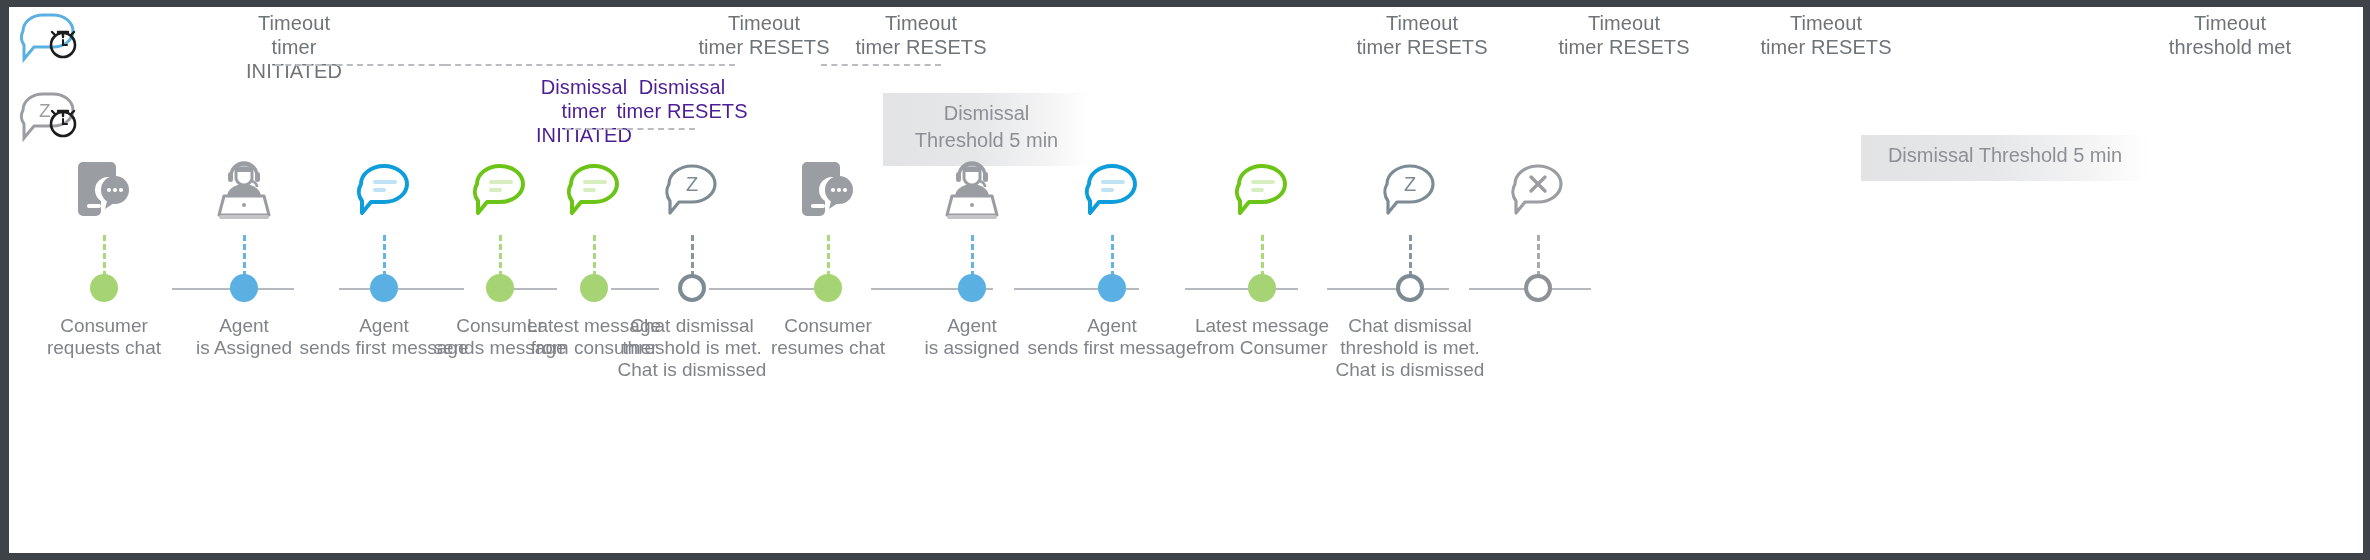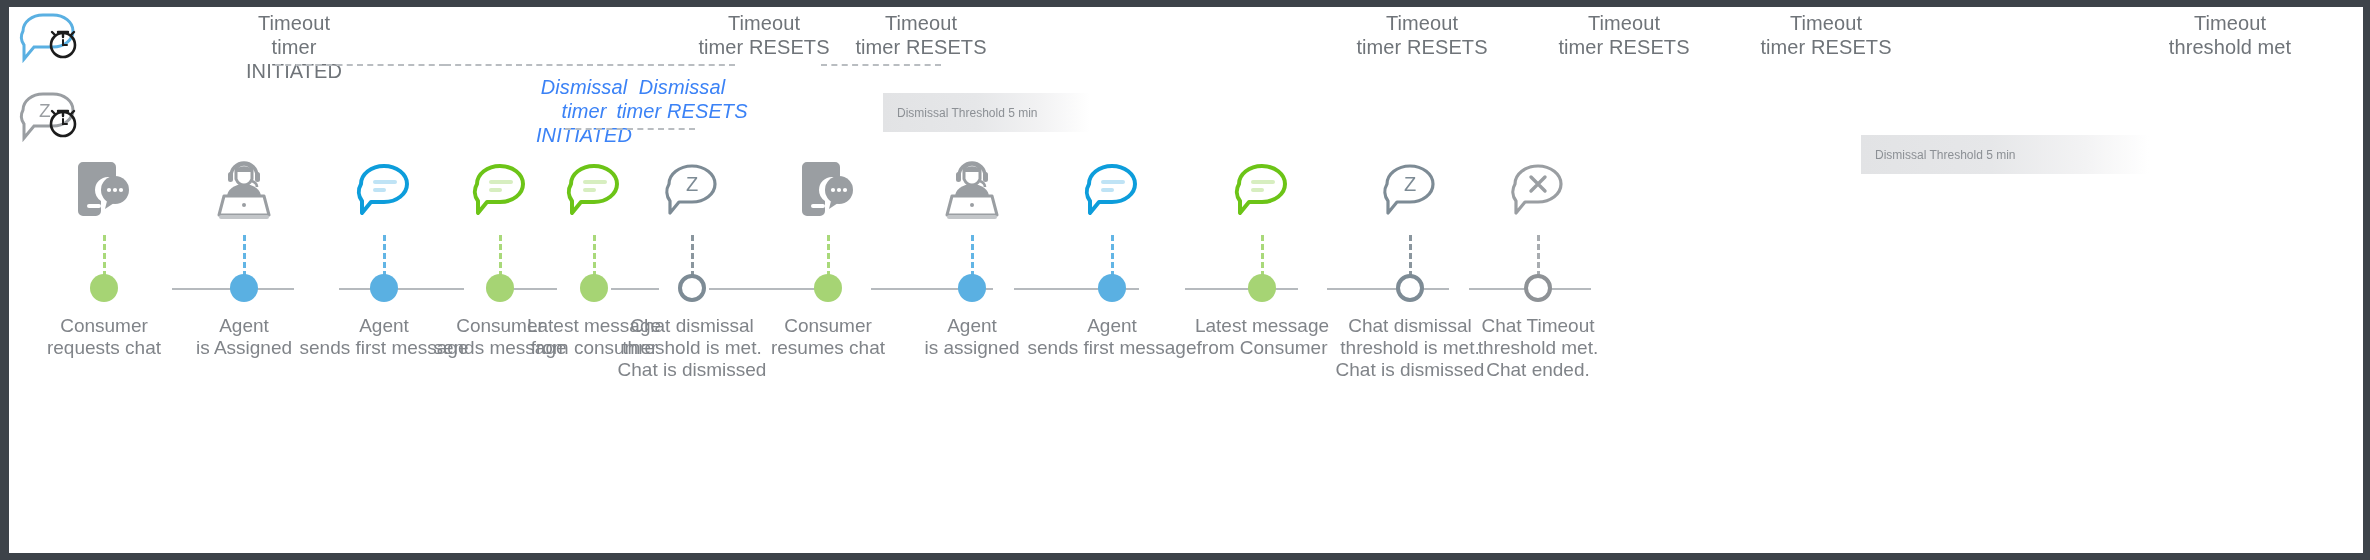--- a/index.html
+++ b/index.html
@@ -29,37 +29,38 @@
   
   .timer-label {
     position: absolute;
     text-align: center;
     color: #6f7479;
     font-size: 20px;
     line-height: 24px;
     white-space: pre-line;
     letter-spacing: .1px;
   }
-  .timer-label.dismissal { color: #3b82f6; font-style: italic; }
+  .timer-label.dismissal { color: #4c1d95; }
 
   
   .dash-rule {
     position: absolute;
     height: 0;
     border-top: 2px dashed #b9bdc1;
   }
 
   
   .threshold-badge {
     position: absolute;
     color: #8c9095;
-    font-size: 12px;
+    font-size: 20px;
     line-height: 27px;
-    padding: 7px 14px 5px 14px;
+    padding: 7px 14px 12px 14px;
     background: linear-gradient(to right, #e2e3e5 0%, #e6e7e9 45%, #f3f3f4 78%, #ffffff 100%);
+    text-align: center;
   }
 
   
   .node { position: absolute; top: 0; width: 190px; height: 560px; }
   .node .icon-slot {
     position: absolute; top: 148px; left: 0; width: 190px; height: 68px;
     display: flex; align-items: center; justify-content: center;
   }
   .node .icon-slot svg { display: block; }
 
@@ -350,19 +351,16 @@
       </div>
       <div class="node" style="left: 1434px;">
         <div class="icon-slot">
           <svg width="62" height="58" viewBox="0 0 62 58">
     <path d="M8 24 a23 18 0 0 1 23-18 a23 18 0 0 1 23 18 a23 18 0 0 1-23 18 h-13 l-9 11 v-12 a17 16 0 0 1-1-17z" fill="none" stroke="#9a9ea2" stroke-width="3.2" stroke-linejoin="round"></path>
     <path d="M24 17 l14 14 M38 17 l-14 14" stroke="#9a9ea2" stroke-width="3.4" stroke-linecap="round"></path>
   </svg>
         </div>
         <div class="stem gray"></div>
         <div class="dot hollow-gray"></div>
-        <div class="caption lines3">Chat Timeout
-threshold met.
-Chat ended.</div>
       </div>
     </div>
 
 </div>
 
 </body></html>

